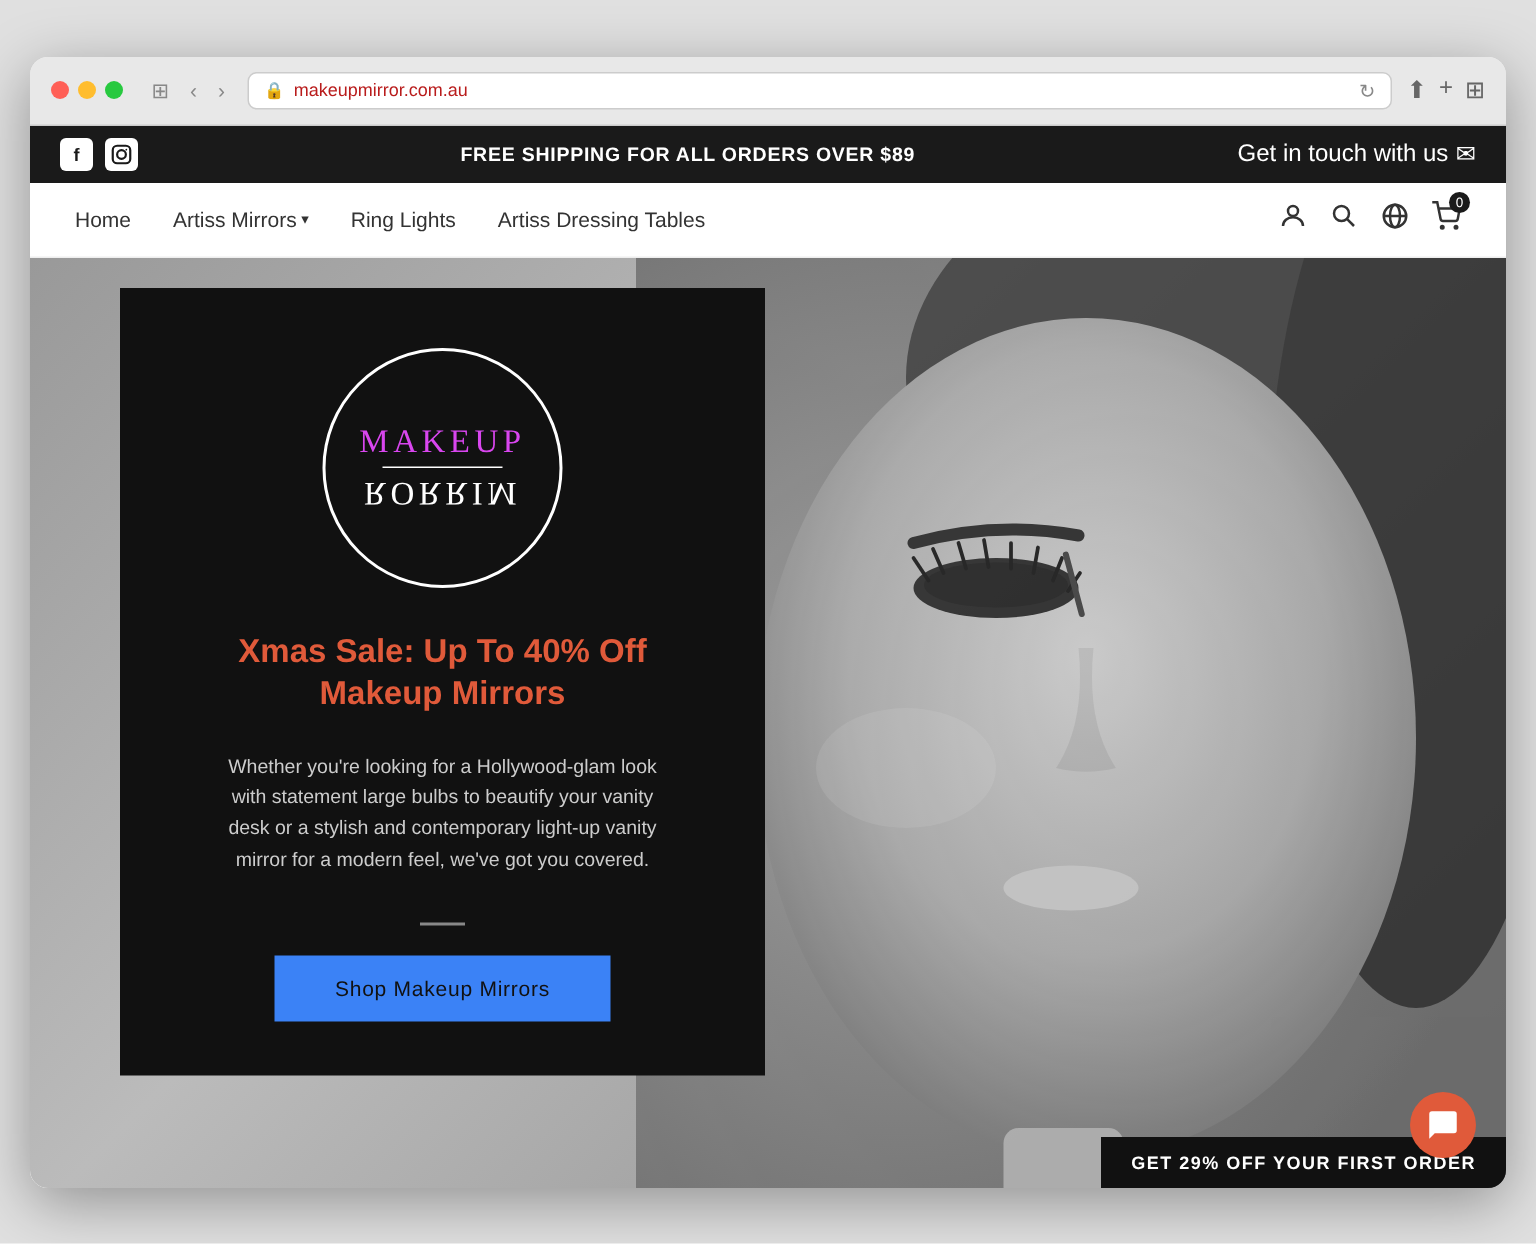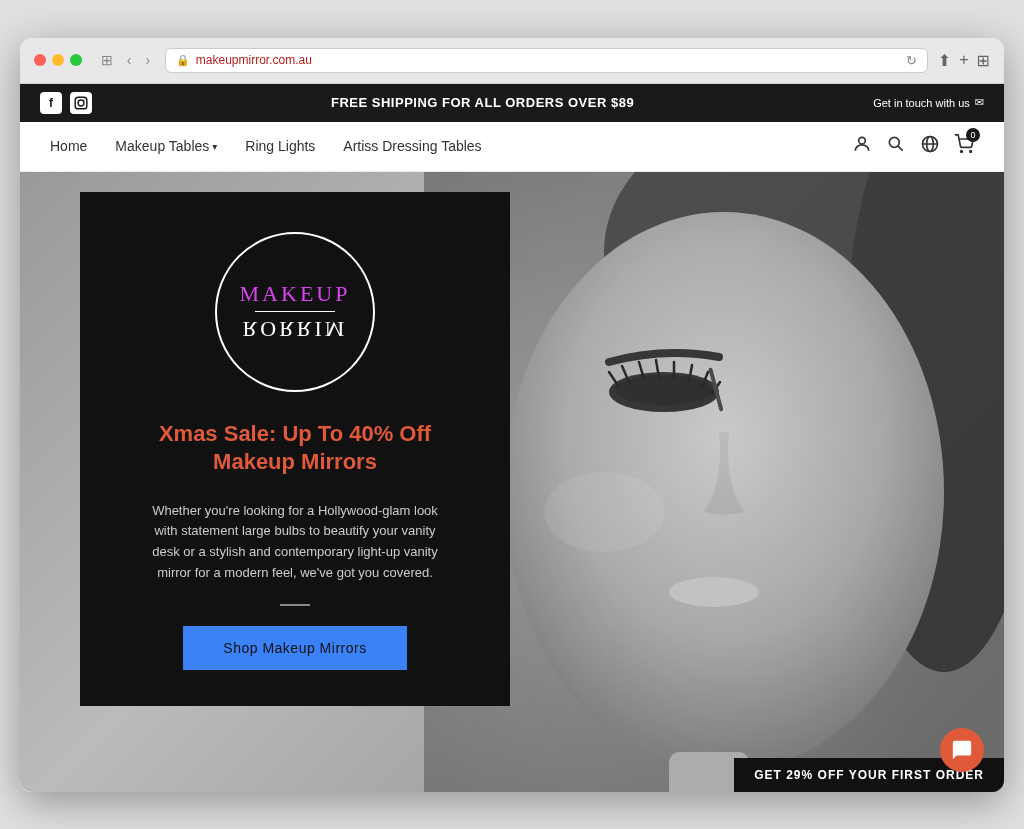--- a/index.html
+++ b/index.html
@@ -131,21 +131,21 @@
     }
 
     .banner-text {
       font-size: 13px;
       font-weight: 600;
       letter-spacing: 0.5px;
       text-align: center;
     }
 
     .contact-text {
-      font-size: 11px;
+      font-size: 16px;
       display: flex;
       align-items: center;
       gap: 5px;
       cursor: pointer;
       text-align: center;
     }
 
     
     .nav-bar {
       background: white;
@@ -263,21 +263,21 @@
       font-weight: 700;
       color: #e05a3a;
       line-height: 1.3;
       margin-bottom: 24px;
     }
 
     .hero-description {
       font-size: 13px;
       color: #ccc;
       line-height: 1.6;
-      margin-bottom: 20px;
+      margin-bottom: 31px;
       max-width: 300px;
     }
 
     .hero-divider {
       width: 30px;
       height: 2px;
       background: #888;
       margin-bottom: 20px;
     }
 
@@ -375,21 +375,21 @@
       <div class="contact-text">
         <span>Get in touch with us</span>
         <span>✉</span>
       </div>
     </div>
 
     <div class="nav-bar">
       <div class="nav-links">
         <a class="nav-link" href="#">Home</a>
         <a class="nav-link" href="#">
-          <span>Makeup Tables</span>
+          <span>Artiss Mirrors</span>
           <span style="font-size:10px;">▾</span>
         </a>
         <a class="nav-link" href="#">Ring Lights</a>
         <a class="nav-link" href="#">Artiss Dressing Tables</a>
       </div>
 
       <div class="nav-icons">
         <div class="nav-icon-btn">
           <svg width="20" height="20" viewBox="0 0 24 24" fill="none" stroke="#333" stroke-width="2">
             <circle cx="12" cy="8" r="4"></circle>

